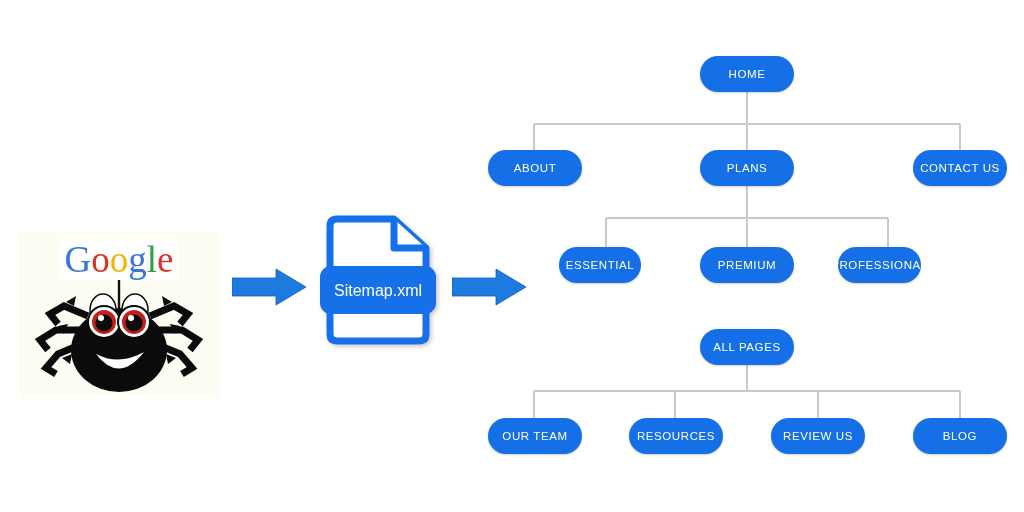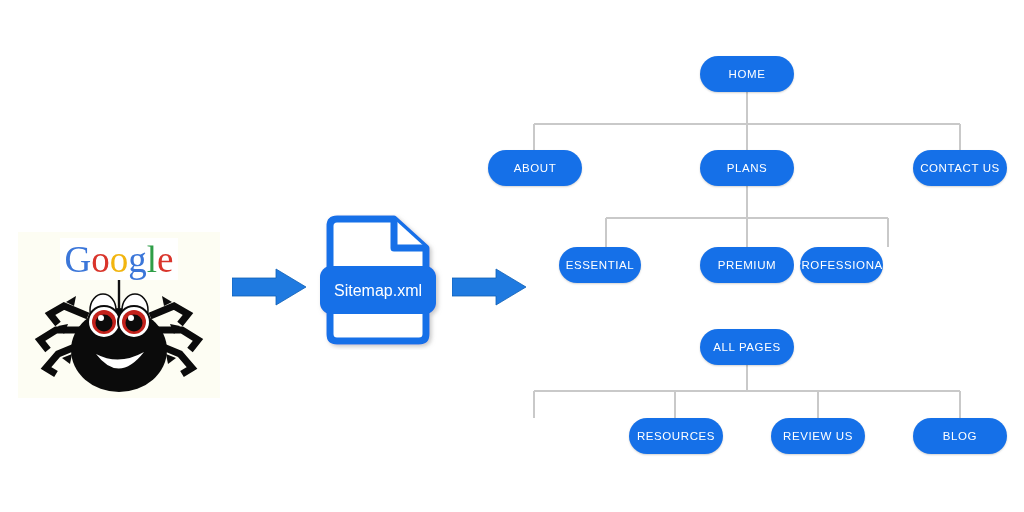--- a/index.html
+++ b/index.html
@@ -166,28 +166,31 @@
     <div class="node" style="left:913px;top:150px;width:94px;">
       <span class="node-label">CONTACT US</span>
     </div>
 
     <div class="node" style="left:559px;top:247px;width:82px;">
       <span class="node-label">ESSENTIAL</span>
     </div>
     <div class="node" style="left:700px;top:247px;width:94px;">
       <span class="node-label">PREMIUM</span>
     </div>
-    <div class="node" style="left:800px;top:247px;width:83px;">
+    <div class="node" style="left:838px;top:247px;width:83px;">
       <span class="node-label">PROFESSIONAL</span>
     </div>
 
     <div class="node" style="left:700px;top:323px;width:94px;margin-top:6px;">
       <span class="node-label">ALL PAGES</span>
     </div>
 
+    <div class="node" style="left:488px;top:418px;width:94px;">
+      <span class="node-label">OUR TEAM</span>
+    </div>
     <div class="node" style="left:629px;top:418px;width:94px;">
       <span class="node-label">RESOURCES</span>
     </div>
     <div class="node" style="left:771px;top:418px;width:94px;">
       <span class="node-label">REVIEW US</span>
     </div>
     <div class="node" style="left:913px;top:418px;width:94px;">
       <span class="node-label">BLOG</span>
     </div>
 

